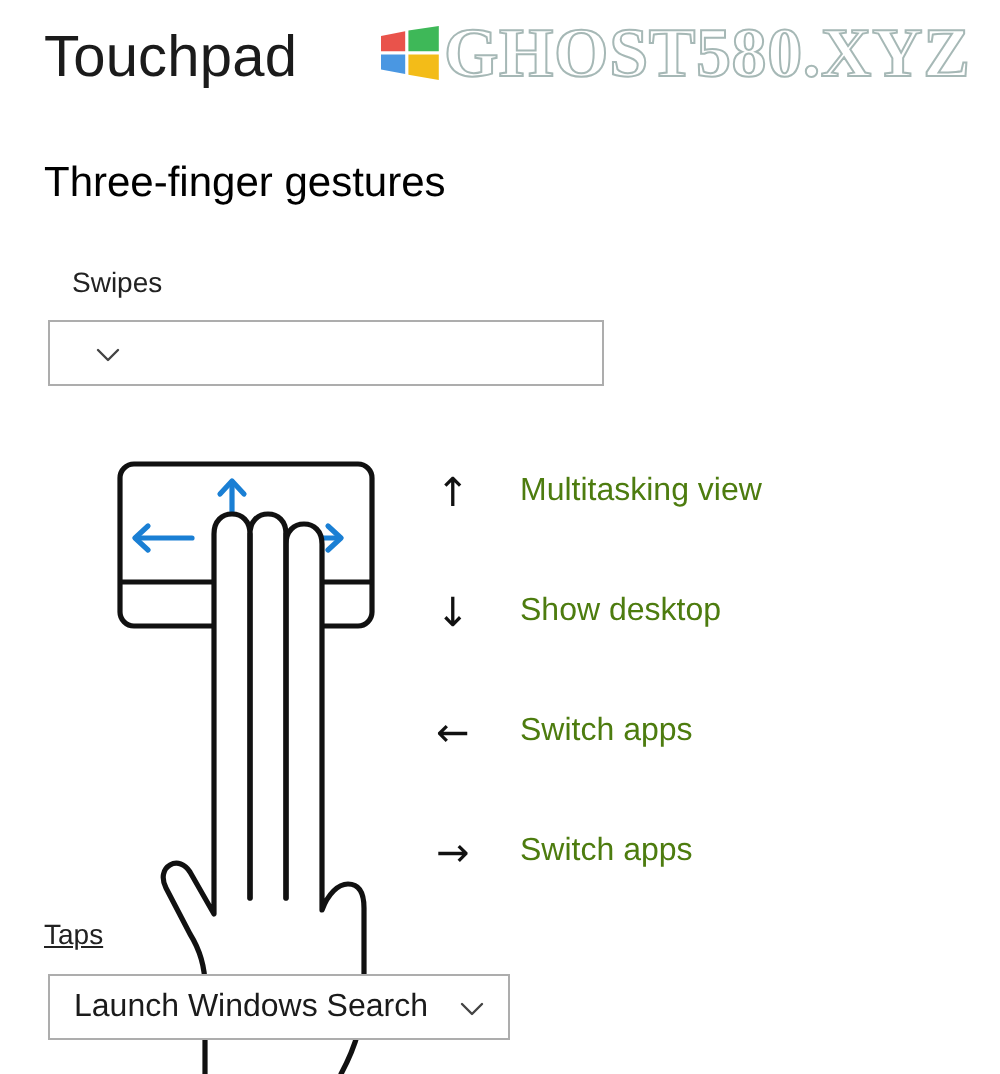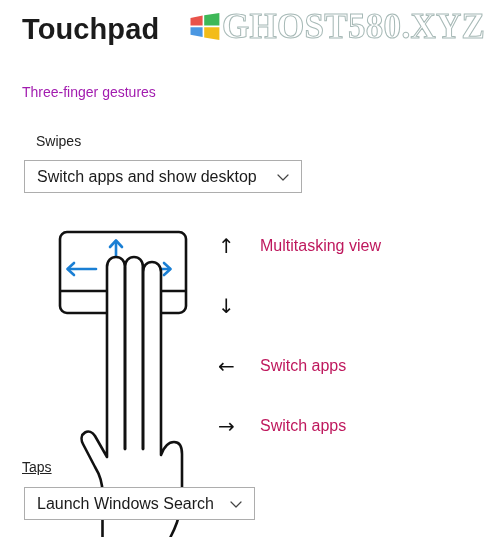--- a/index.html
+++ b/index.html
@@ -17,21 +17,21 @@
     color: #1b1b1b;
     -webkit-font-smoothing: antialiased;
   }
 
   
   .page-title {
     position: absolute;
     left: 22px;
     top: 10px;
     font-size: 29px;
-    font-weight: 700;
+    font-weight: 400;
     letter-spacing: 0.1px;
     color: #1b1b1b;
     line-height: 38px;
     white-space: nowrap;
   }
 
   .watermark {
     position: absolute;
     left: 190px;
     top: 13px;
@@ -55,23 +55,23 @@
     -webkit-text-stroke: 1px #9fb3b0;
     text-shadow: 0 0 0 rgba(0,0,0,0);
     white-space: nowrap;
   }
 
   
   .section-heading {
     position: absolute;
     left: 22px;
     top: 78px;
-    font-size: 14px;
-    font-weight: 400;
-    color: #a21caf;
+    font-size: 21px;
+    font-weight: 400;
+    color: #000000;
     line-height: 28px;
     white-space: nowrap;
   }
 
   
   .field-label {
     position: absolute;
     font-size: 14px;
     font-weight: 400;
     color: #222222;
@@ -140,21 +140,21 @@
     font-size: 20px;
     line-height: 24px;
     font-weight: 400;
     color: #111111;
     text-align: left;
     font-family: "DejaVu Sans", sans-serif;
   }
   .legend-text {
     font-size: 16px;
     line-height: 24px;
-    color: #be185d;
+    color: #4d7c0f;
     white-space: nowrap;
     padding-left: 12px;
   }
 </style>
 </head>
 <body>
 
 <div class="page-title">Touchpad</div>
 
 <div class="watermark">
@@ -167,21 +167,20 @@
     </svg>
   </span>
   <span class="watermark-text">GHOST580.XYZ</span>
 </div>
 
 <div class="section-heading">Three-finger gestures</div>
 
 <div class="field-label label-swipes">Swipes</div>
 
 <div class="combo combo-swipes">
-  <span class="combo-value">Switch apps and show desktop</span>
   <span class="chevron">
     <svg viewBox="0 0 14 14" xmlns="http://www.w3.org/2000/svg">
       <polyline points="2,5 7,10 12,5" fill="none" stroke="#444444" stroke-width="1.2" stroke-linecap="round" stroke-linejoin="round"></polyline>
     </svg>
   </span>
 </div>
 
 <div class="illustration">
   <svg viewBox="0 0 150 312" xmlns="http://www.w3.org/2000/svg">
 
@@ -236,20 +235,21 @@
   </svg>
 </div>
 
 <div class="legend">
   <div class="legend-row">
     <span class="legend-arrow">↑</span>
     <span class="legend-text">Multitasking view</span>
   </div>
   <div class="legend-row">
     <span class="legend-arrow">↓</span>
+    <span class="legend-text">Show desktop</span>
   </div>
   <div class="legend-row">
     <span class="legend-arrow">←</span>
     <span class="legend-text">Switch apps</span>
   </div>
   <div class="legend-row">
     <span class="legend-arrow">→</span>
     <span class="legend-text">Switch apps</span>
   </div>
 </div>

